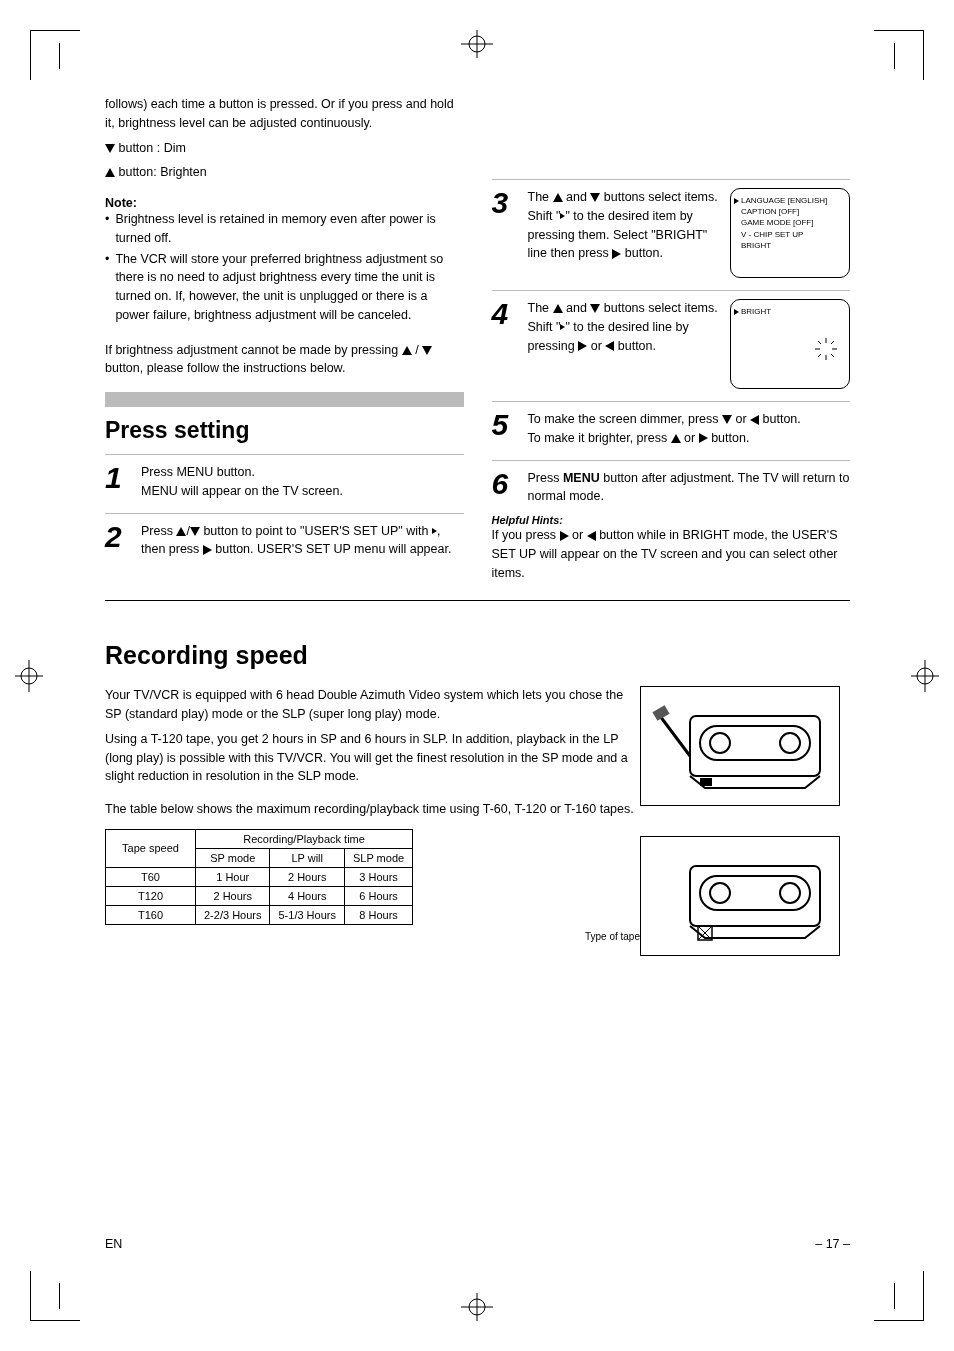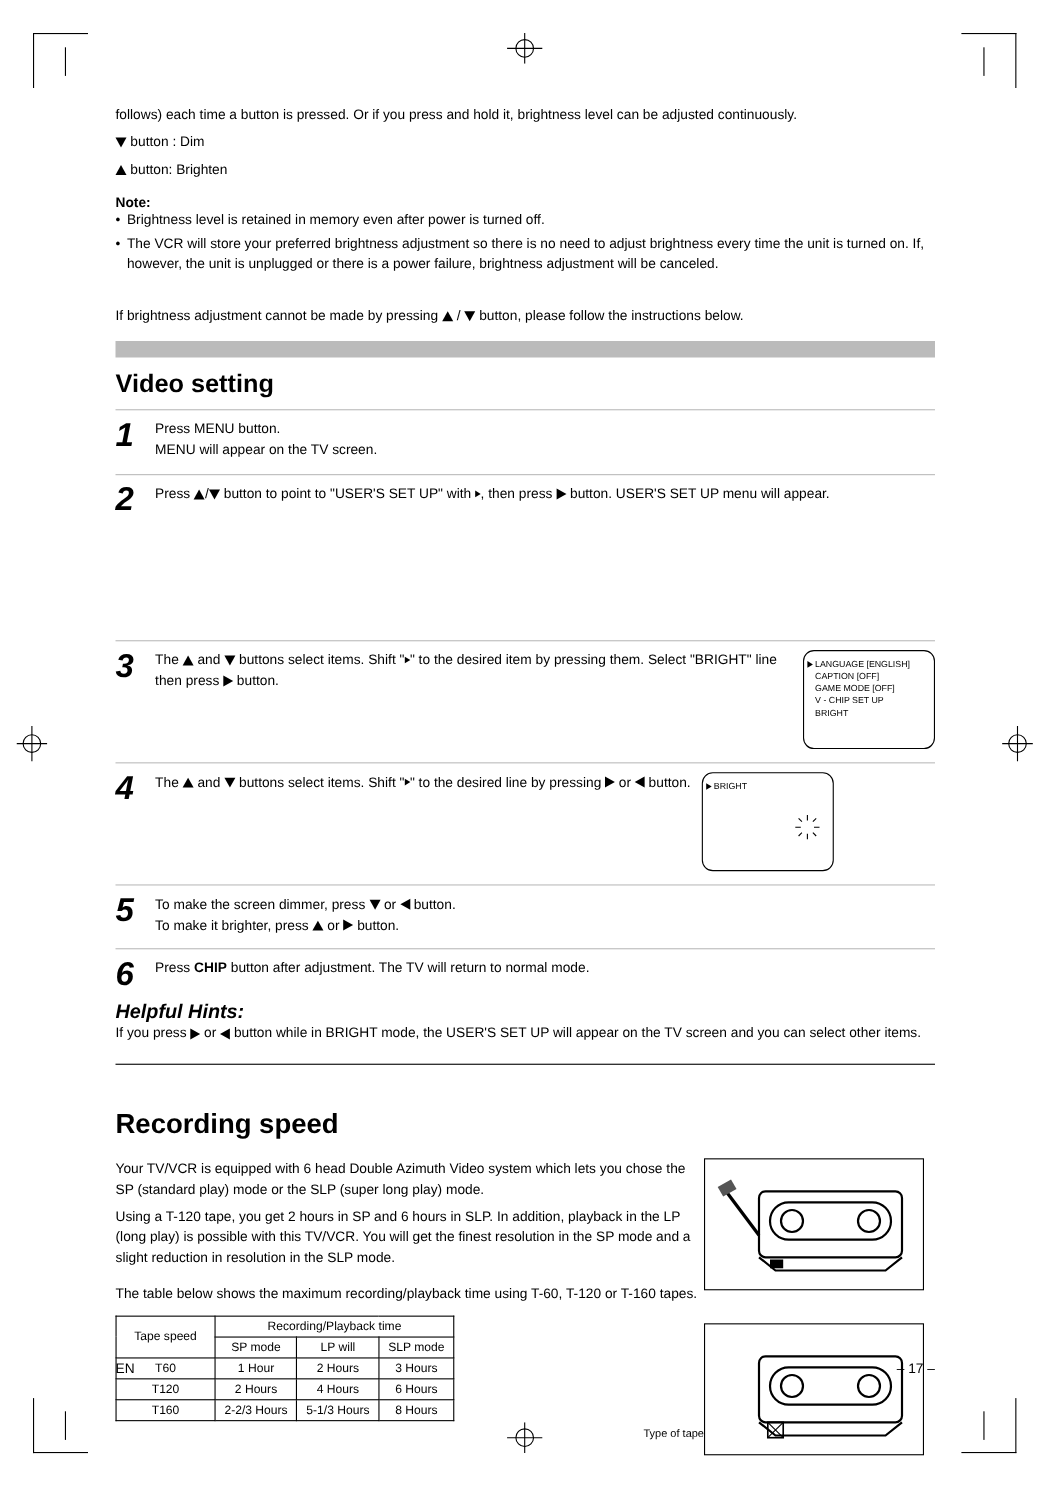--- a/index.html
+++ b/index.html
@@ -17,21 +17,21 @@
   .reg-top, .reg-bottom { position:absolute; left:50%; transform:translateX(-50%); }
   .reg-top { top:30px; }
   .reg-bottom { bottom:30px; }
 
   .reg-side { position:absolute; top:50%; transform:translateY(-50%); }
   .reg-left { left:15px; }
   .reg-right { right:15px; }
 
   .content { position:absolute; top:95px; left:105px; width:745px; }
 
-  .twocol { display:flex; gap:28px;flex-direction:column; }
+  .twocol { display:flex; gap:28px; }
   .col { flex:1; min-width:0; }
   .col-right { margin-top:80px; }
 
   .body-text { font-size:12.5px; line-height:1.5; }
   .body-text p { margin-bottom:6px; }
 
   .note-head { font-weight:bold; font-size:12.5px; margin-top:14px; }
   .note-body { font-size:12.5px; line-height:1.5; }
 
   .bullet { display:flex; gap:6px; font-size:12.5px; line-height:1.5; margin-bottom:2px; }
@@ -67,21 +67,21 @@
 
   .cassette-box { width:200px; height:120px; border:1px solid #000; display:flex; align-items:center; justify-content:center; }
 
   .tri { display:inline-block; width:0; height:0; vertical-align:middle; }
   .tri-up { border-left:5px solid transparent; border-right:5px solid transparent; border-bottom:9px solid #000; }
   .tri-down { border-left:5px solid transparent; border-right:5px solid transparent; border-top:9px solid #000; }
   .tri-right { border-top:5px solid transparent; border-bottom:5px solid transparent; border-left:9px solid #000; }
   .tri-left { border-top:5px solid transparent; border-bottom:5px solid transparent; border-right:9px solid #000; }
   .tri-right-sm { border-top:3px solid transparent; border-bottom:3px solid transparent; border-left:5px solid #000; }
 
-  .hint-label { font-weight:bold; font-style:italic; font-size:18px; margin-top:8px; }
+  .hint-label { font-weight:bold; font-style:italic; font-size:11px; margin-top:8px; }
   .hint-body { font-size:12.5px; line-height:1.5; }
 
   .pagefoot { position:absolute; bottom:100px; left:105px; width:745px; display:flex; justify-content:space-between; font-size:12.5px; }
 </style>
 </head>
 <body>
 
 <div class="page">
 
   <div class="crop-tl"></div>
@@ -124,26 +124,26 @@
         <div class="note-head">Note:</div>
         <div class="bullet">
             <span class="dot">•</span>
             <span>Brightness level is retained in memory even after power is turned off.</span>
           </div>
         <div class="bullet">
             <span class="dot">•</span>
             <span>The VCR will store your preferred brightness adjustment so there is no need to adjust brightness every time the unit is turned on. If, however, the unit is unplugged or there is a power failure, brightness adjustment will be canceled.</span>
           </div>
 
-        <div class="note-body" style="margin-top:28px;">
+        <div class="note-body" style="margin-top:16px;">
           <span>If brightness adjustment cannot be made by pressing </span><span class="tri tri-up"></span><span> / </span><span class="tri tri-down"></span><span> button, please follow the instructions below.</span>
         </div>
 
         <div class="section-bar"></div>
-        <div class="section-head">Video setting</div>
+        <div class="section-head">Press setting</div>
 
         <hr class="step-sep">
         <div class="step">
           <div class="step-num">1</div>
           <div class="step-body">
             <span>Press MENU button.</span><br>
             <span>MENU will appear on the TV screen.</span>
           </div>
         </div>
 
@@ -208,21 +208,21 @@
           <div class="step-body">
             To make the screen dimmer, press <span class="tri tri-down"></span> or <span class="tri tri-left"></span> button.<br>
             To make it brighter, press <span class="tri tri-up"></span> or <span class="tri tri-right"></span> button.
           </div>
         </div>
 
         <hr class="step-sep-thin">
         <div class="step">
           <div class="step-num">6</div>
           <div class="step-body">
-            Press <b>CHIP</b> button after adjustment. The TV will return to normal mode.
+            Press <b>MENU</b> button after adjustment. The TV will return to normal mode.
           </div>
         </div>
 
         <div class="hint-label">Helpful Hints:</div>
         <div class="hint-body">
           If you press <span class="tri tri-right"></span> or <span class="tri tri-left"></span> button while in BRIGHT mode, the USER'S SET UP will appear on the TV screen and you can select other items.
         </div>
       </div>
     </div>
 

